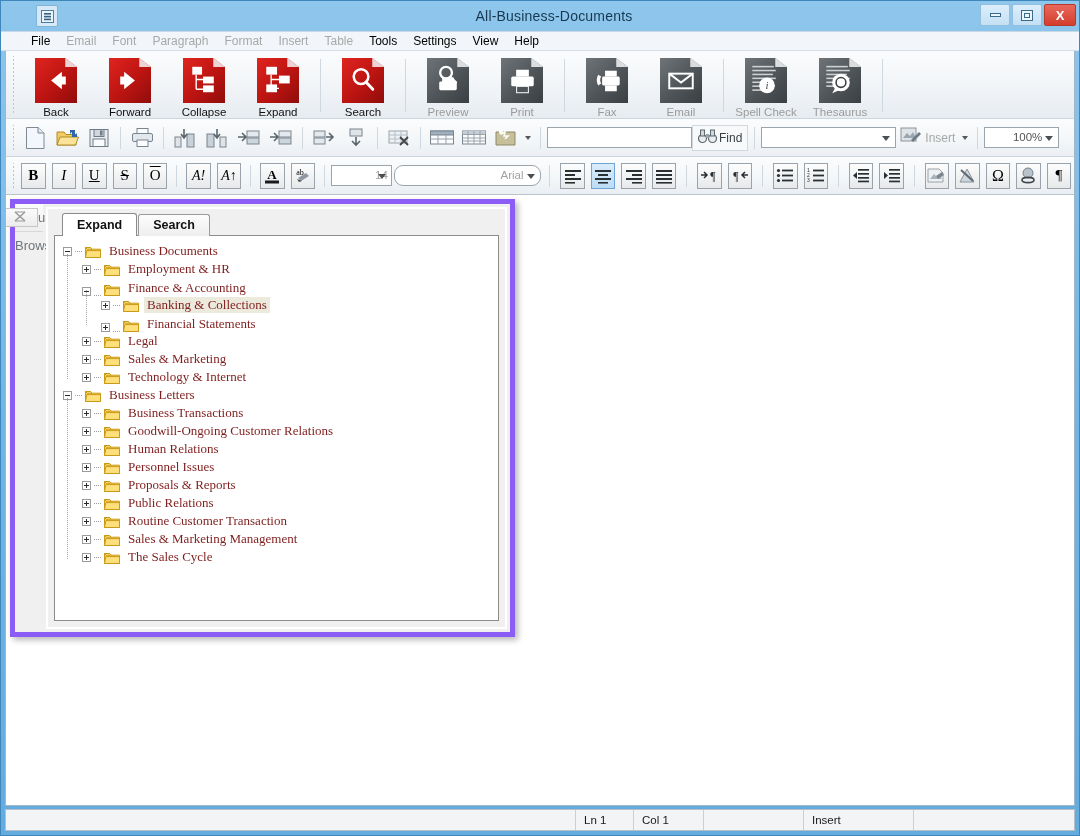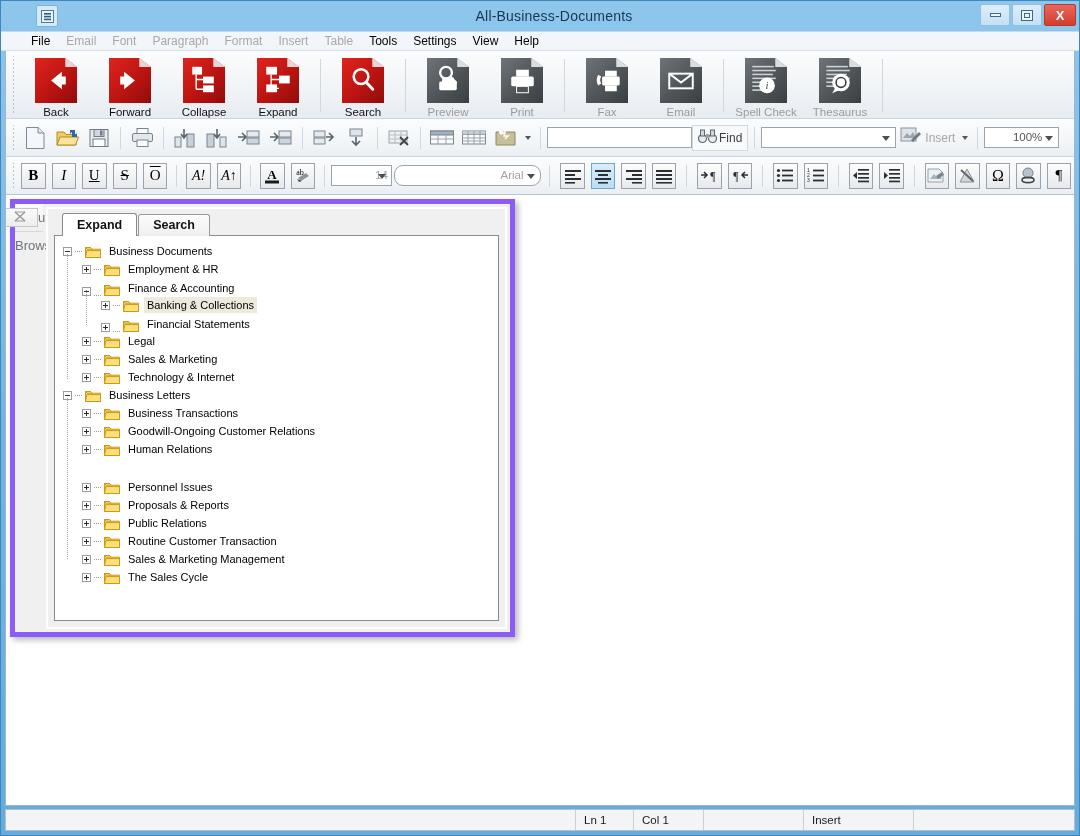--- a/index.html
+++ b/index.html
@@ -271,22 +271,23 @@
   #tree-frame {
     flex: 1 1 auto;
     background: #ffffff;
     border: 1px solid #8b8b8b;
     position: relative;
     overflow: hidden;
     margin-top: -1px;
   }
   #tree {
     padding: 6px 0 0 8px;
-    font-size: 11px;
-    color: #000000;
+    font-size: 13px;
+    color: #7f1d1d;
+    font-family: Liberation Serif, serif;
   }
   .tnode {
     height: 18px; display: flex; align-items: center;
     position: relative;
     white-space: nowrap;
   }
   .tnode .toggle {
     width: 9px; height: 9px;
     border: 1px solid #9b9b9b;
     background: #fefefe;
@@ -1085,21 +1086,21 @@
                   <span class="dots"></span>
                   <span class="folder">
                     <svg width="16" height="13" viewBox="0 0 16 13">
                       <path d="M0.5 2.5 H5.5 L7 4.2 H15.5 V12.5 H0.5 Z" fill="#ffd75e" stroke="#c99a16"></path>
                       <path d="M0.5 2.5 H5.5 L7 4.2 H2.2 Z" fill="#ffe793" stroke="#c99a16"></path>
                       <path d="M1.8 5.6 H15.5 V12.5 H0.5 Z" fill="#ffde7c" stroke="#c99a16"></path>
                     </svg>
                   </span>
                   <span class="tlabel">Human Relations</span>
                 </div>
-                <div class="tnode" style="padding-left: 19px; margin-top: 20px;">
+                <div class="tnode" style="padding-left: 19px;">
                   <span class="toggle plus"></span>
                   <span class="dots"></span>
                   <span class="folder">
                     <svg width="16" height="13" viewBox="0 0 16 13">
                       <path d="M0.5 2.5 H5.5 L7 4.2 H15.5 V12.5 H0.5 Z" fill="#ffd75e" stroke="#c99a16"></path>
                       <path d="M0.5 2.5 H5.5 L7 4.2 H2.2 Z" fill="#ffe793" stroke="#c99a16"></path>
                       <path d="M1.8 5.6 H15.5 V12.5 H0.5 Z" fill="#ffde7c" stroke="#c99a16"></path>
                     </svg>
                   </span>
                   <span class="tlabel">Personnel Issues</span>

